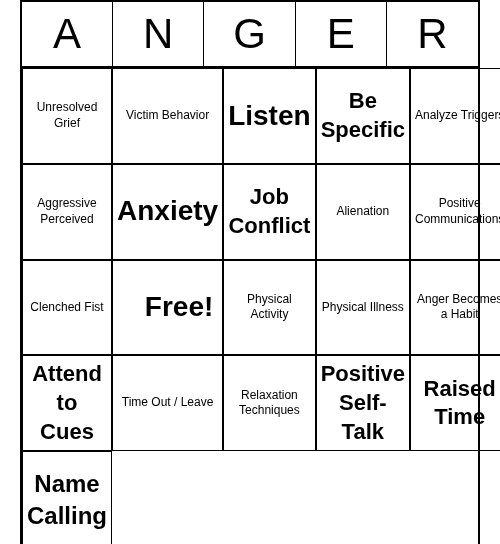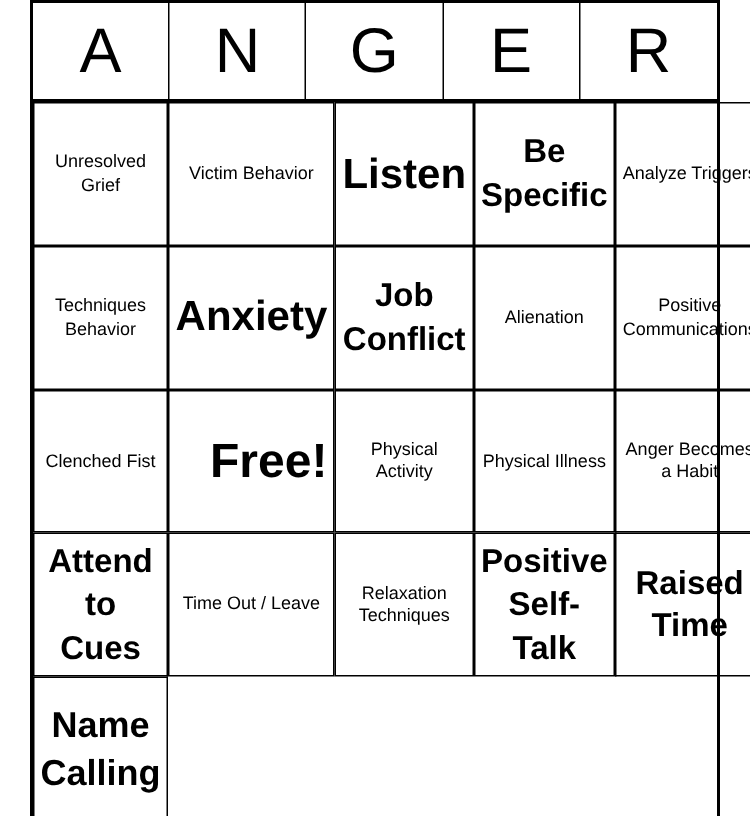--- a/index.html
+++ b/index.html
@@ -55,21 +55,21 @@
     }
     .cell-large {
       font-size: 28px;
       font-weight: bold;
     }
     .cell-medium {
       font-size: 22px;
       font-weight: bold;
     }
     .cell-free {
-      font-size: 32px;
+      font-size: 28px;
       font-weight: bold;
       padding-left: 27px;
     }
     .cell-name-calling {
       font-size: 24px;
       font-weight: bold;
     }
   </style>
 </head>
 <body>
@@ -81,21 +81,21 @@
       <div class="header-cell">G</div>
       <div class="header-cell">E</div>
       <div class="header-cell">R</div>
     </div>
   <div class="bingo-grid">
   <div class="cell">Unresolved Grief</div>
       <div class="cell">Victim Behavior</div>
       <div class="cell cell-large">Listen</div>
       <div class="cell cell-medium">Be Specific</div>
       <div class="cell">Analyze Triggers</div>
-      <div class="cell">Techniques Behavior</div>
+      <div class="cell">Aggressive Perceived</div>
       <div class="cell cell-large">Anxiety</div>
       <div class="cell cell-medium">Job Conflict</div>
       <div class="cell">Alienation</div>
       <div class="cell">Positive Communications</div>
       <div class="cell">Clenched Fist</div>
       <div class="cell cell-free">Free!</div>
       <div class="cell">Physical Activity</div>
       <div class="cell">Physical Illness</div>
       <div class="cell">Anger Becomes a Habit</div>
       <div class="cell cell-medium">Attend to Cues</div>

